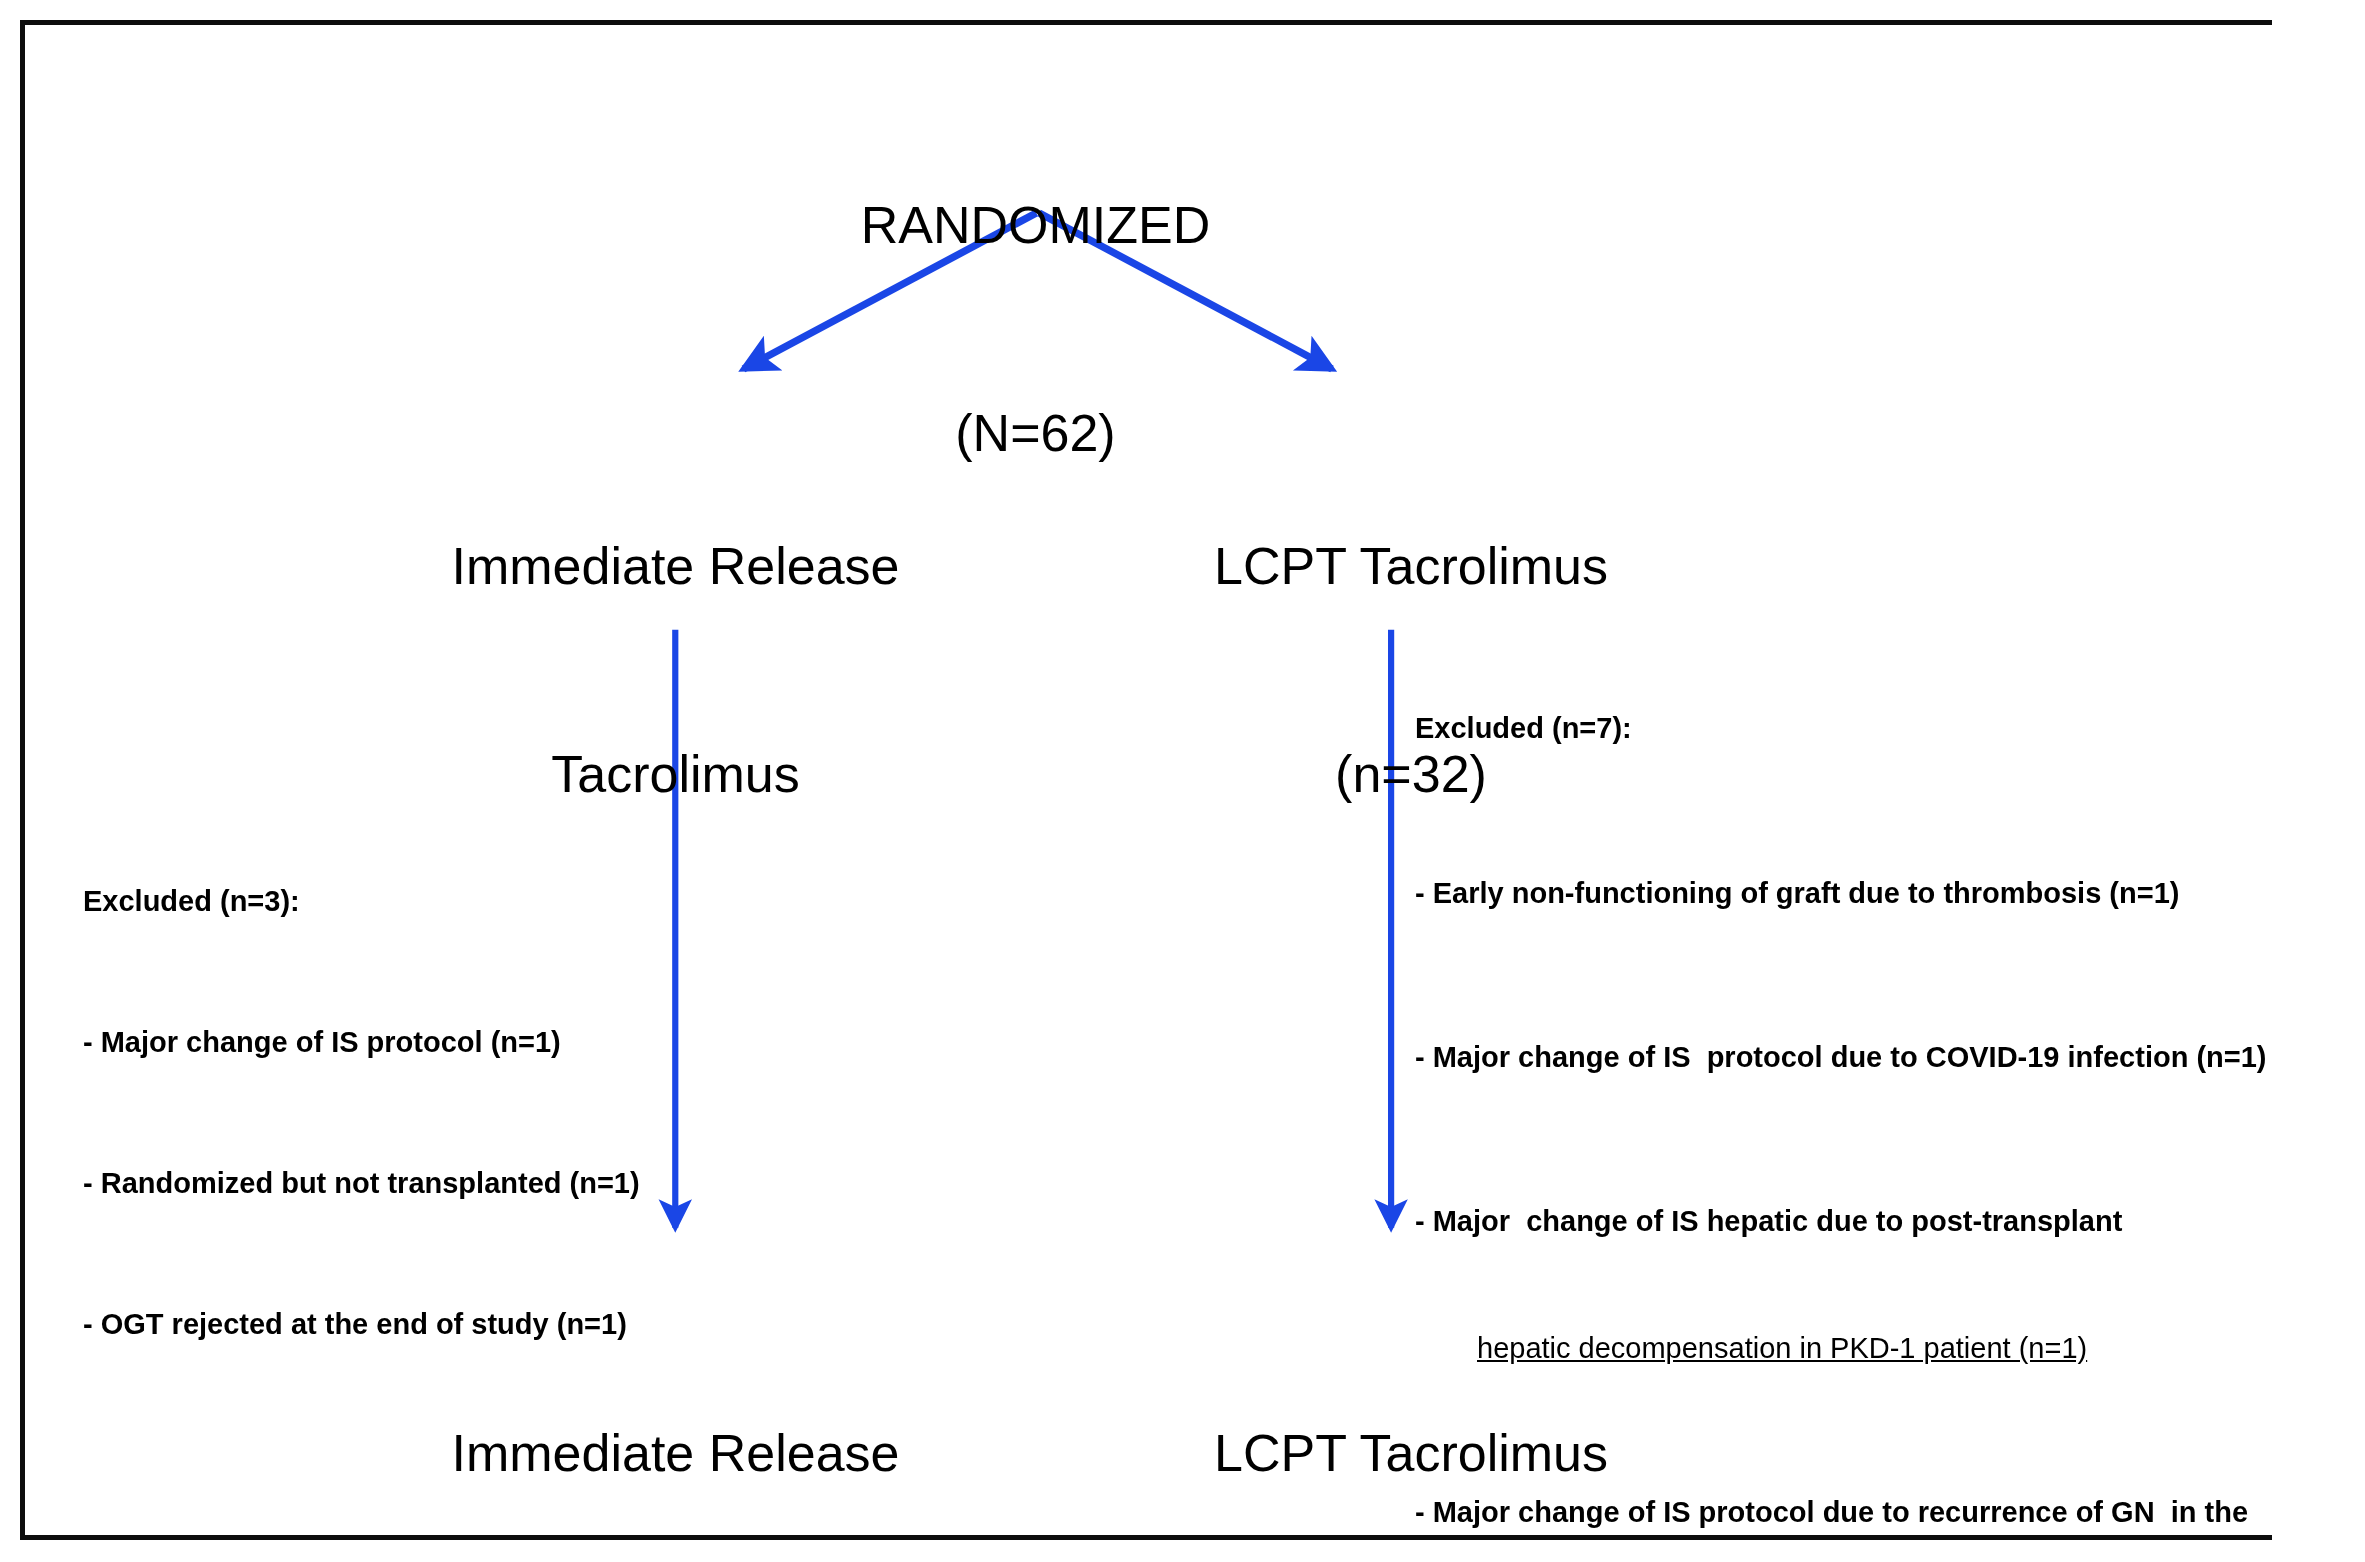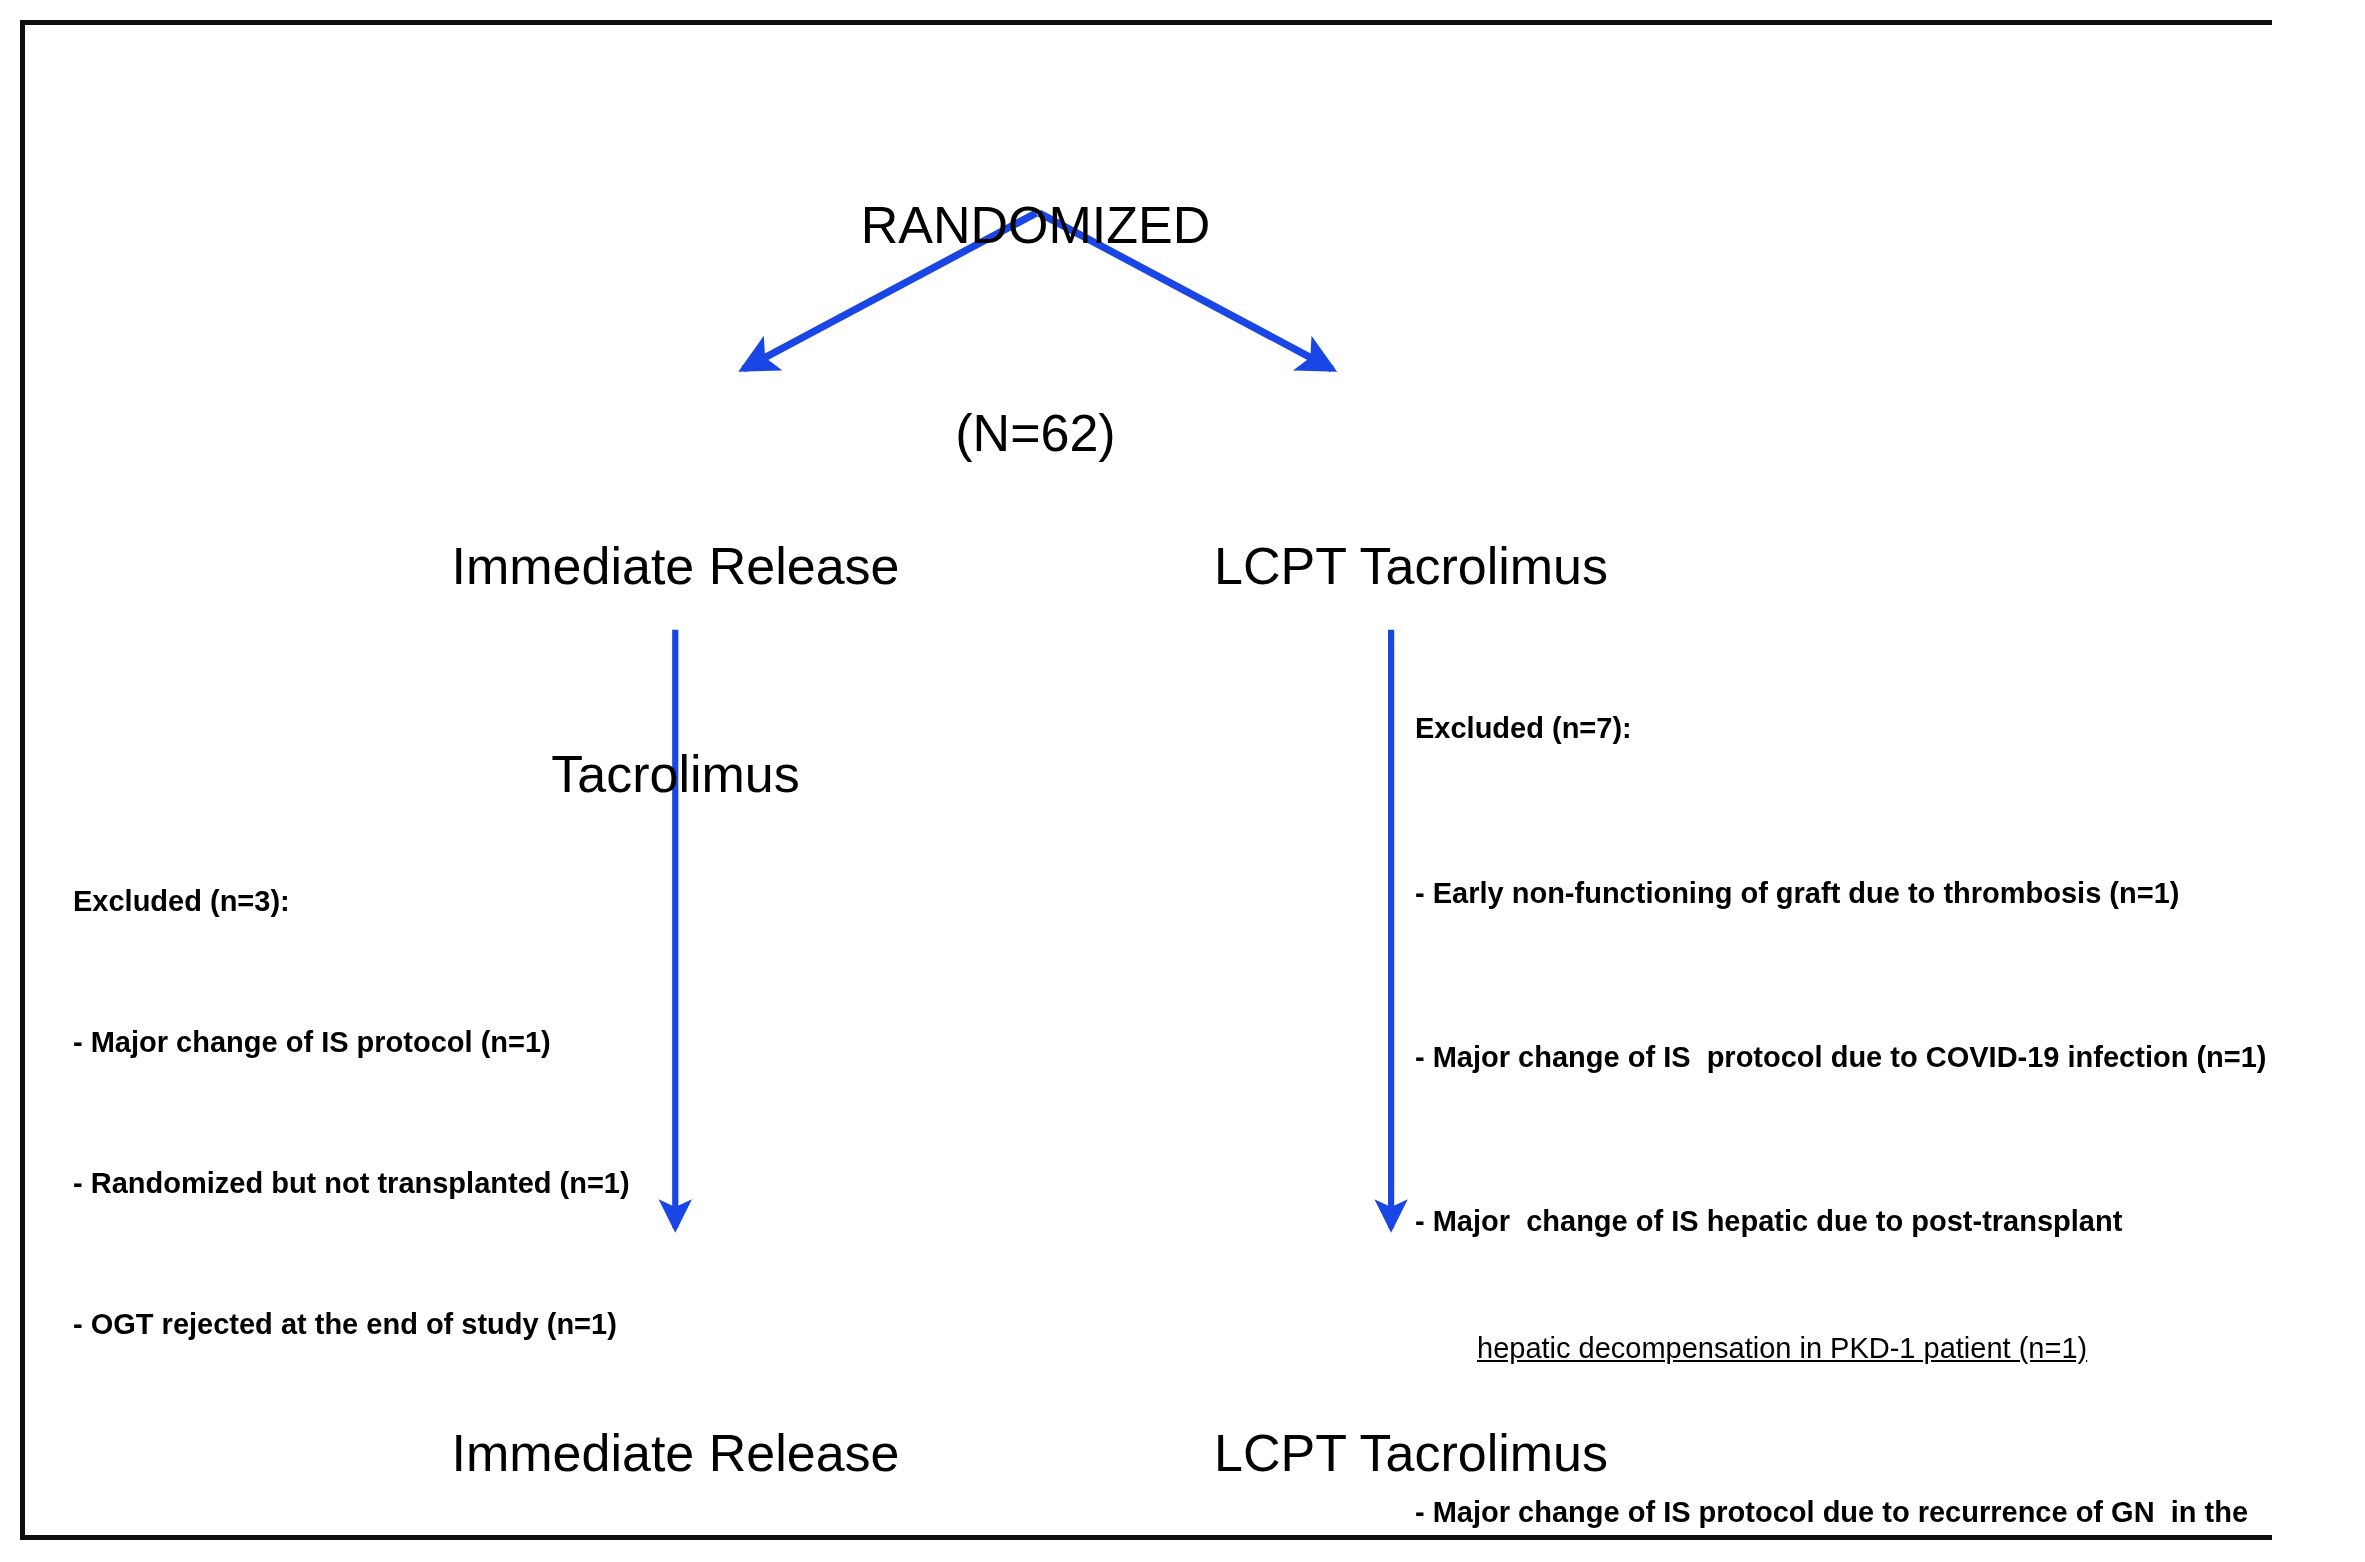--- a/index.html
+++ b/index.html
@@ -89,21 +89,21 @@
   }
   .exclusion .head { display: block; font-weight: bold; }
   .exclusion .item { display: block; font-weight: bold; }
   .exclusion .cont {
     display: block;
     padding-left: 62px;
     text-decoration: underline;
   }
 
   #exclusion-left {
-    left: 73px;
+    left: 83px;
     top: 784px;
     width: 608px;
   }
   #exclusion-right {
     left: 1415px;
     top: 635px;
     width: 901px;
     line-height: 1.30;
   }
   #exclusion-right .item,
@@ -140,20 +140,21 @@
     <span class="line">(N=62)</span>
   </div>
 
   <div class="node" id="node-ir-top">
     <span class="line">Immediate Release</span>
     <span class="line">Tacrolimus</span>
   </div>
 
   <div class="node" id="node-lcpt-top">
     <span class="line">LCPT Tacrolimus</span>
+    <span class="line">(n=32)</span>
   </div>
 
   <div class="node" id="node-ir-bottom">
     <span class="line">Immediate Release</span>
     
     
   </div>
 
   <div class="node" id="node-lcpt-bottom">
     <span class="line">LCPT Tacrolimus</span>

